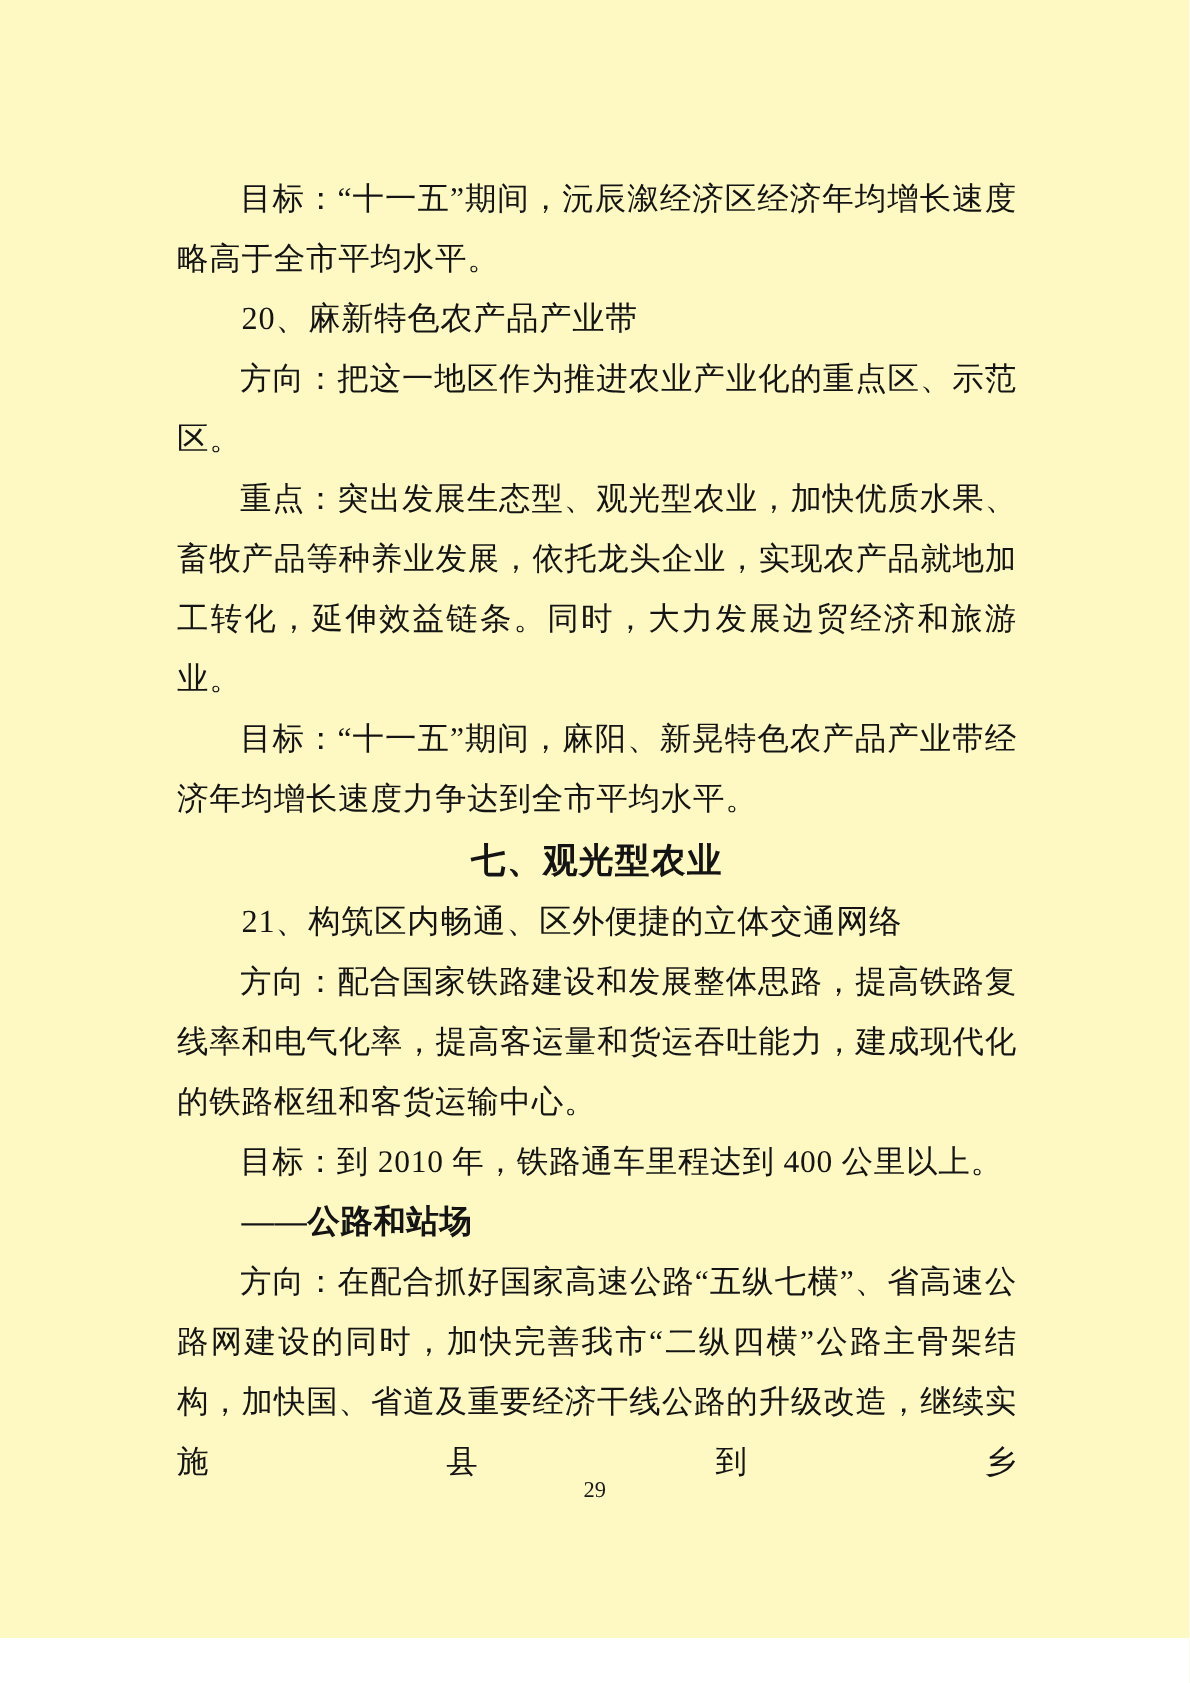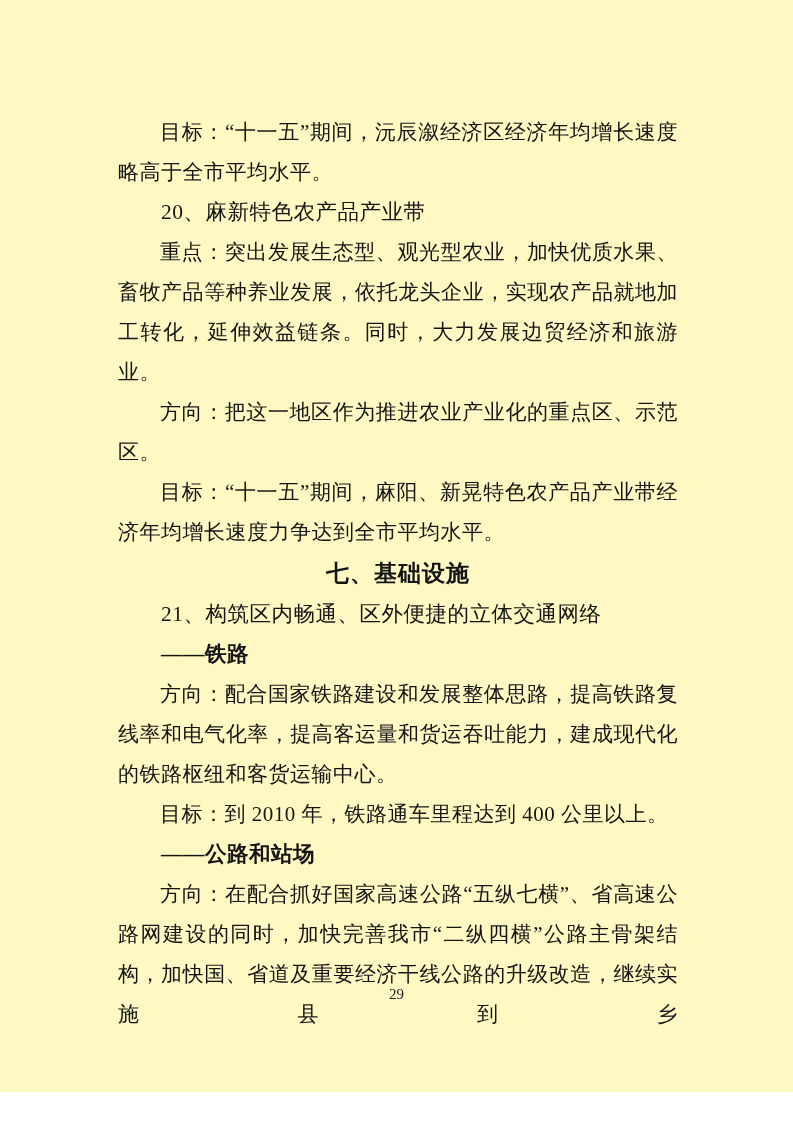--- a/index.html
+++ b/index.html
@@ -70,25 +70,24 @@
     color: #1a1a1a;
   }
 </style>
 </head>
 <body>
 
 <div class="page">
   <div class="content">
     <p class="para">目标：“十一五”期间，沅辰溆经济区经济年均增长速度略高于全市平均水平。</p>
     <p class="h-sub">20、麻新特色农产品产业带</p>
+    <p class="para">方向：把这一地区作为推进农业产业化的重点区、示范区。</p>
     <p class="para">重点：突出发展生态型、观光型农业，加快优质水果、畜牧产品等种养业发展，依托龙头企业，实现农产品就地加工转化，延伸效益链条。同时，大力发展边贸经济和旅游业。</p>
-    <p class="para">方向：把这一地区作为推进农业产业化的重点区、示范区。</p>
     <p class="para">目标：“十一五”期间，麻阳、新晃特色农产品产业带经济年均增长速度力争达到全市平均水平。</p>
-    <p class="h-chapter">七、基础设施</p>
+    <p class="h-chapter">七、观光型农业</p>
     <p class="h-sub">21、构筑区内畅通、区外便捷的立体交通网络</p>
-    <p class="h-dash">——铁路</p>
     <p class="para">方向：配合国家铁路建设和发展整体思路，提高铁路复线率和电气化率，提高客运量和货运吞吐能力，建成现代化的铁路枢纽和客货运输中心。</p>
     <p class="para">目标：到 2010 年，铁路通车里程达到 400 公里以上。</p>
     <p class="h-dash">——公路和站场</p>
     <p class="para justify-last">方向：在配合抓好国家高速公路“五纵七横”、省高速公路网建设的同时，加快完善我市“二纵四横”公路主骨架结构，加快国、省道及重要经济干线公路的升级改造，继续实施县到乡</p>
   </div>
   <div class="page-number">29</div>
 </div>
 
 </body></html>

